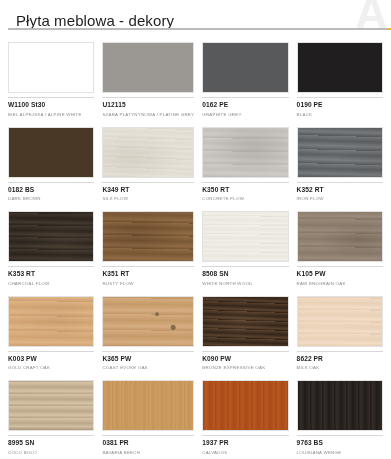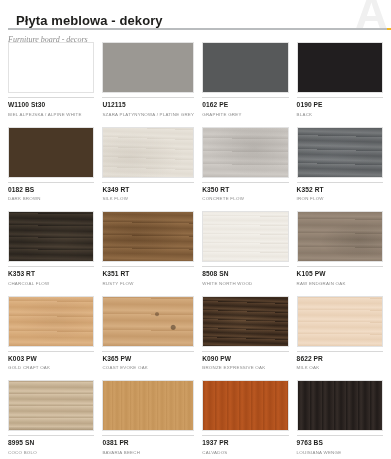--- a/index.html
+++ b/index.html
@@ -17,22 +17,22 @@
   }
 
   
   .header {
     position: relative;
     padding: 7px 8px 0 8px;
     height: 38px;
     box-sizing: border-box;
   }
   .header-title {
-    font-size: 13px;
-    font-weight: bold;
+    font-size: 15px;
+    font-weight: normal;
     letter-spacing: 0.1px;
     color: #1d1d1b;
     line-height: 11px;
     margin: 8px;
   }
   .header-subtitle {
     font-size: 8px;
     font-style: italic;
     color: #8d8d8d;
     line-height: 11px;
@@ -114,21 +114,20 @@
     white-space: nowrap;
     text-transform: uppercase;
   }
 </style>
 </head>
 <body>
 
 <div class="header">
   <div class="watermark">A</div>
   <div class="header-title">Płyta meblowa - dekory</div>
-  <div class="header-subtitle">Furniture board  - decors</div>
   <div class="header-rule">
     <div class="header-rule-accent"></div>
   </div>
 </div>
 
 <div class="grid">
     <div class="cell">
       <div class="swatch" style="background: rgb(255, 255, 255);">
         <div class="swatch-inner"></div>
       </div>

